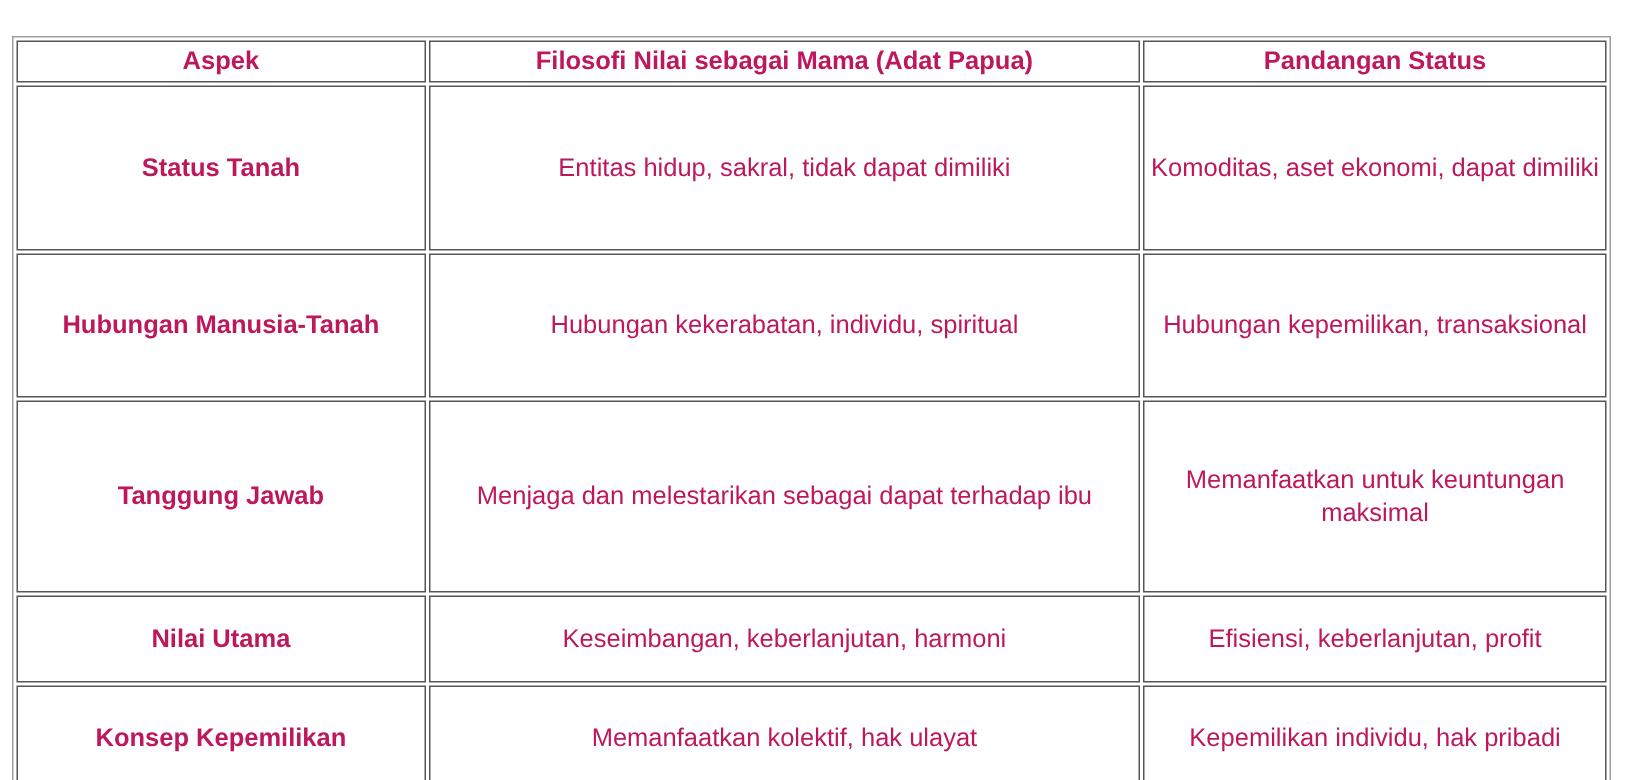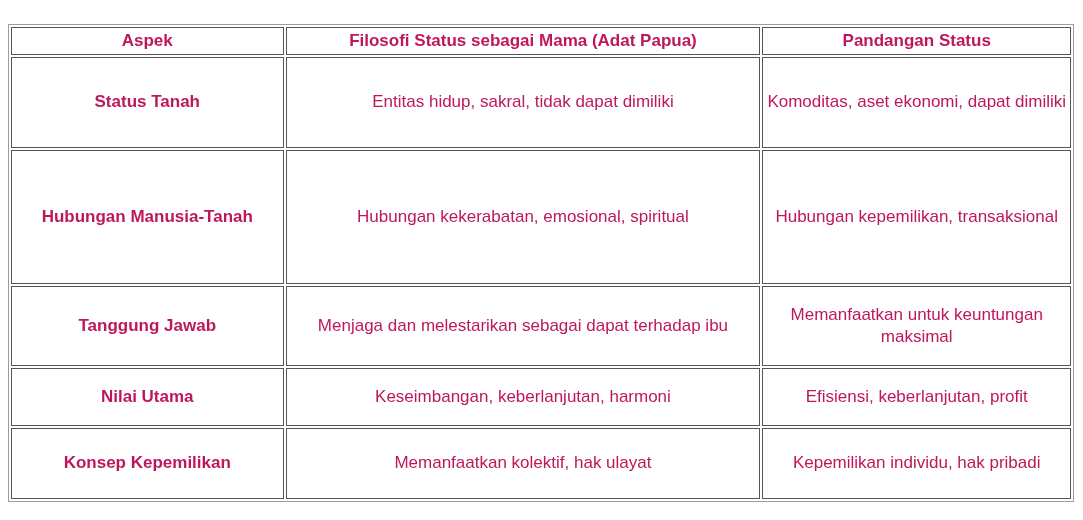--- a/index.html
+++ b/index.html
@@ -38,52 +38,52 @@
   table.compare th {
     font-weight: bold;
   }
   td.aspect {
     font-weight: bold;
   }
   col.c-aspect   { width: 272px; }
   col.c-filosofi { width: 474px; }
   col.c-modern   { width: 308px; }
   tr.hdr  { height: 28px; }
-  tr.r0   { height: 91px; }
-  tr.r1   { height: 134px; }
-  tr.r2   { height: 80px; }
+  tr.r0   { height: 110px; }
+  tr.r1   { height: 96px; }
+  tr.r2   { height: 128px; }
   tr.r3   { height: 58px; }
   tr.r4   { height: 71px; }
 </style>
 </head>
 <body>
 
 <div class="page">
   <table class="compare">
     <colgroup>
       <col class="c-aspect">
       <col class="c-filosofi">
       <col class="c-modern">
     </colgroup>
     <thead>
       <tr class="hdr">
         <th>Aspek</th>
-        <th>Filosofi Status sebagai Mama (Adat Papua)</th>
+        <th>Filosofi Nilai sebagai Mama (Adat Papua)</th>
         <th>Pandangan Status</th>
       </tr>
     </thead>
     <tbody>
       <tr class="r0">
         <td class="aspect">Status Tanah</td>
         <td>Entitas hidup, sakral, tidak dapat dimiliki</td>
         <td>Komoditas, aset ekonomi, dapat dimiliki</td>
       </tr>
       <tr class="r1">
         <td class="aspect">Hubungan Manusia-Tanah</td>
-        <td>Hubungan kekerabatan, emosional, spiritual</td>
+        <td>Hubungan kekerabatan, individu, spiritual</td>
         <td>Hubungan kepemilikan, transaksional</td>
       </tr>
       <tr class="r2">
         <td class="aspect">Tanggung Jawab</td>
         <td>Menjaga dan melestarikan sebagai dapat terhadap ibu</td>
         <td>Memanfaatkan untuk keuntungan maksimal</td>
       </tr>
       <tr class="r3">
         <td class="aspect">Nilai Utama</td>
         <td>Keseimbangan, keberlanjutan, harmoni</td>

